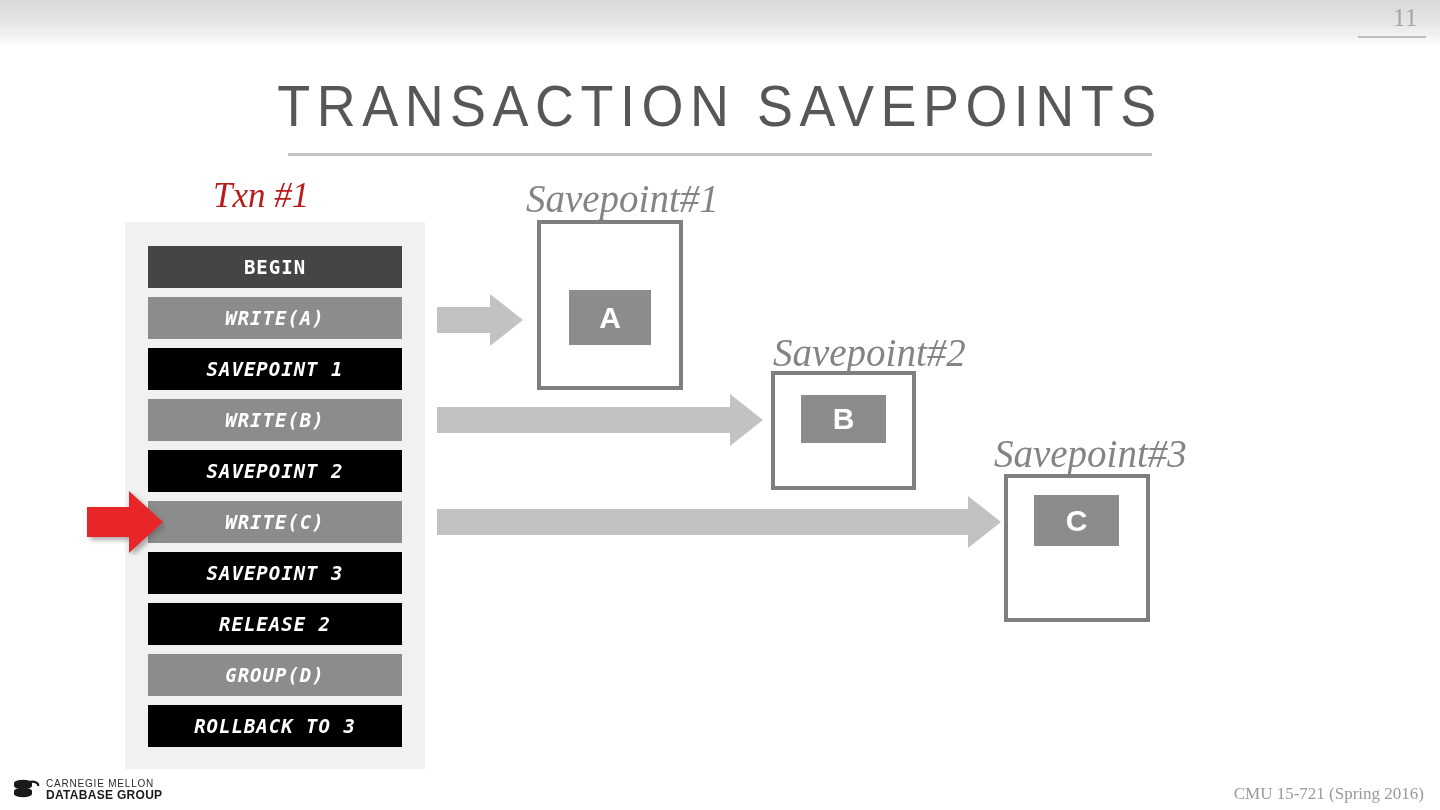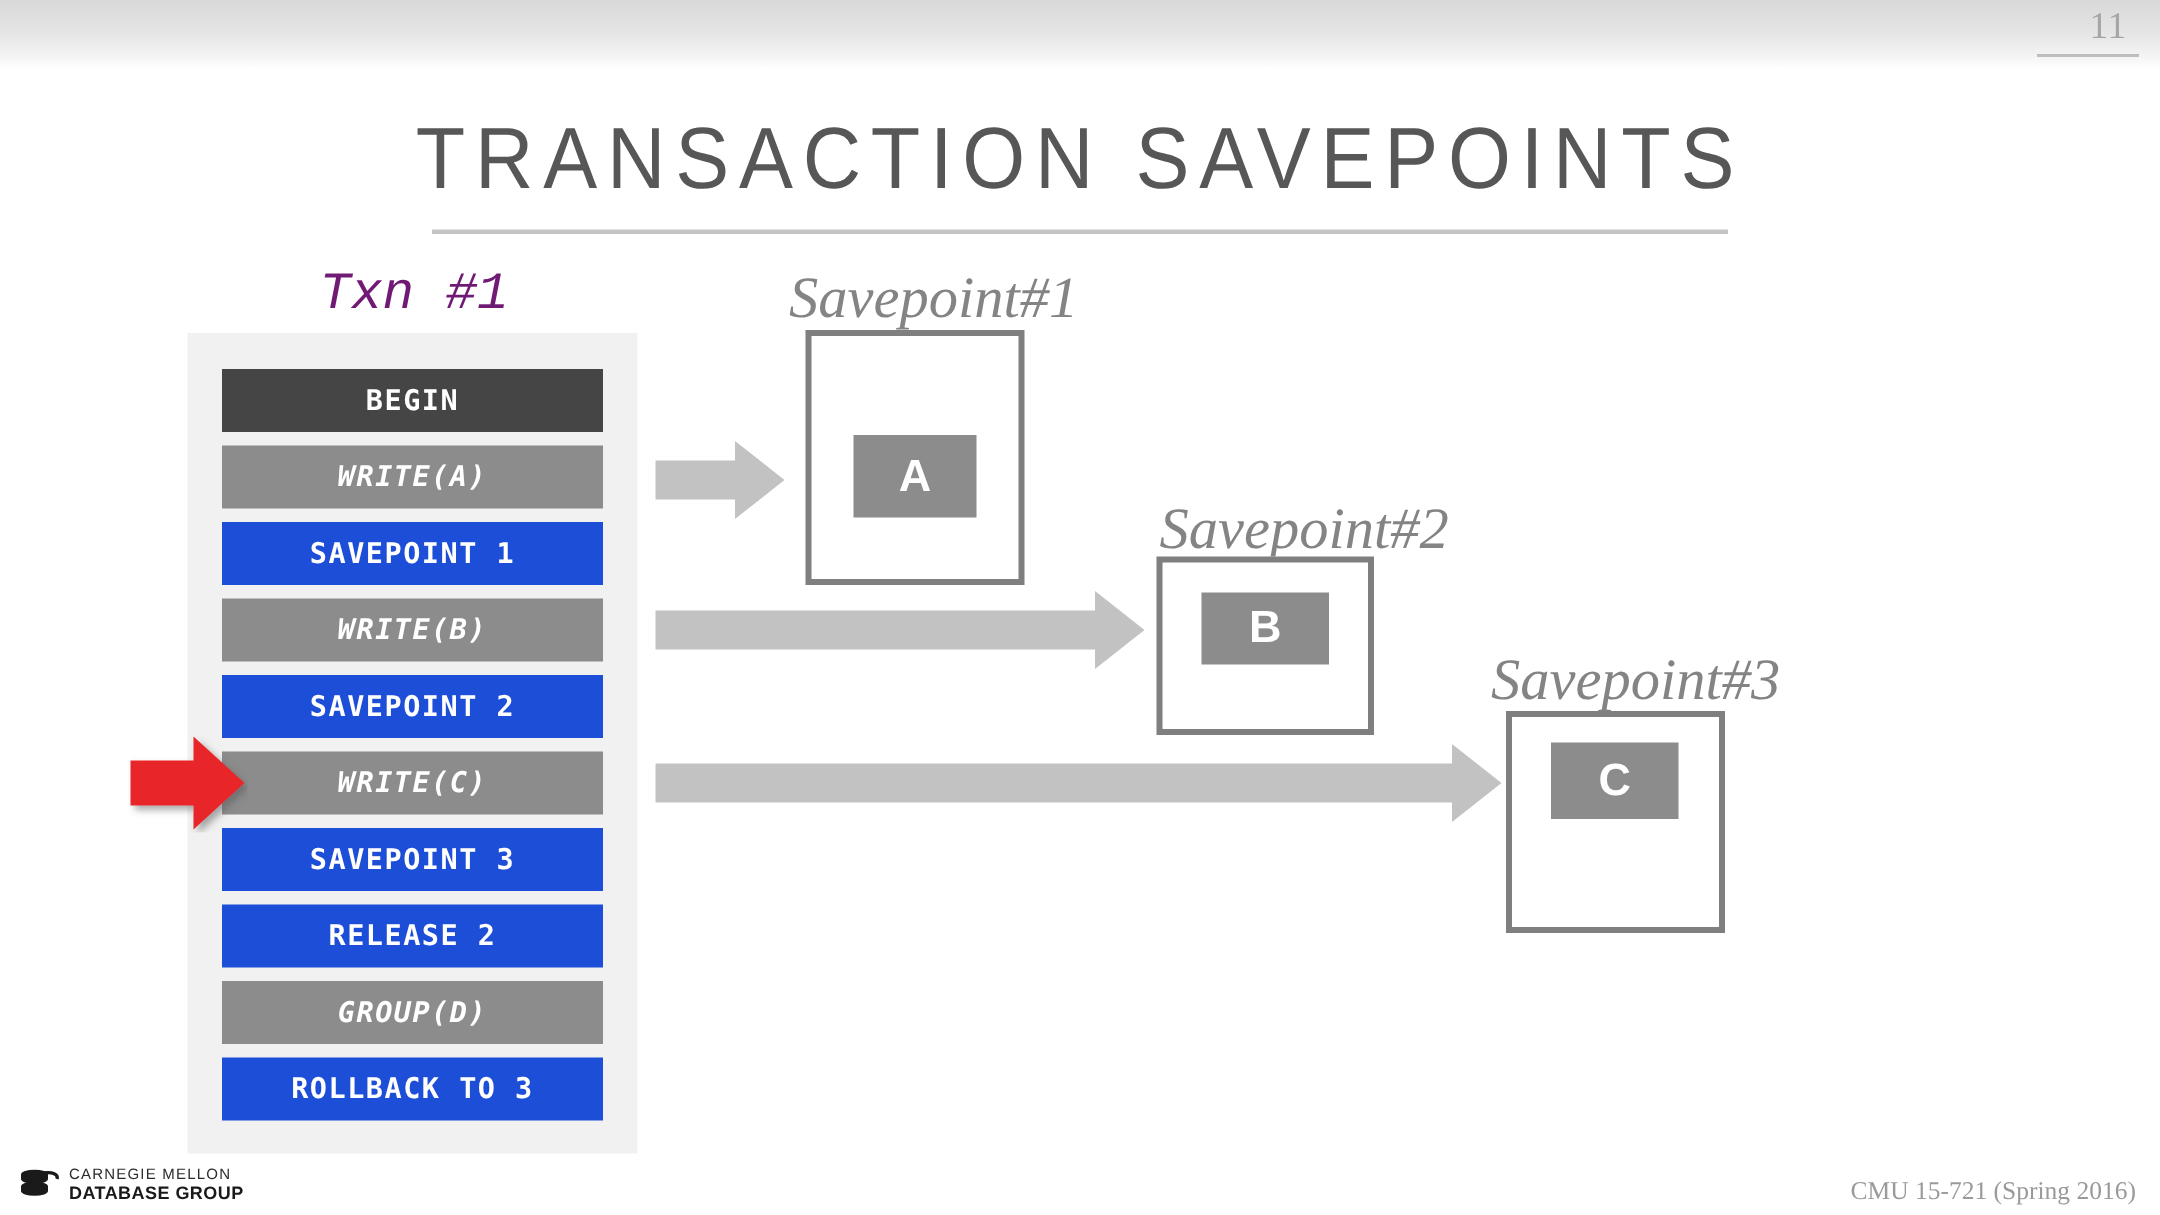--- a/index.html
+++ b/index.html
@@ -57,24 +57,24 @@
     position: absolute;
     left: 288px; top: 153px;
     width: 864px; height: 3px;
     background: #c4c4c4;
   }
 
   
   .txn-label {
     position: absolute;
     left: 213px; top: 176px;
-    font-family: Liberation Mono, monospace;
+    font-family: Liberation Serif, serif;
     font-style: italic;
     font-size: 35px;
-    color: #701a75;
+    color: #b91c1c;
   }
   .txn-panel {
     position: absolute;
     left: 125px; top: 222px;
     width: 300px; height: 547px;
     background: #f1f1f1;
   }
   .txn-list {
     position: absolute;
     left: 148px; top: 246px;
@@ -87,21 +87,21 @@
     align-items: center;
     justify-content: center;
     font-family: "DejaVu Sans Mono", monospace;
     font-size: 19px;
     font-weight: bold;
     color: #ffffff;
     letter-spacing: 1px;
   }
   .op-begin  { background: #454545; }
   .op-write  { background: #8c8c8c; font-style: italic; }
-  .op-sp     { background: #1d4ed8; }
+  .op-sp     { background: #000000; font-style: italic; }
 
   
   .red-pointer {
     position: absolute;
     left: 85px; top: 489px;
     width: 80px; height: 66px;
   }
 
   
   .gray-arrow { position: absolute; }

